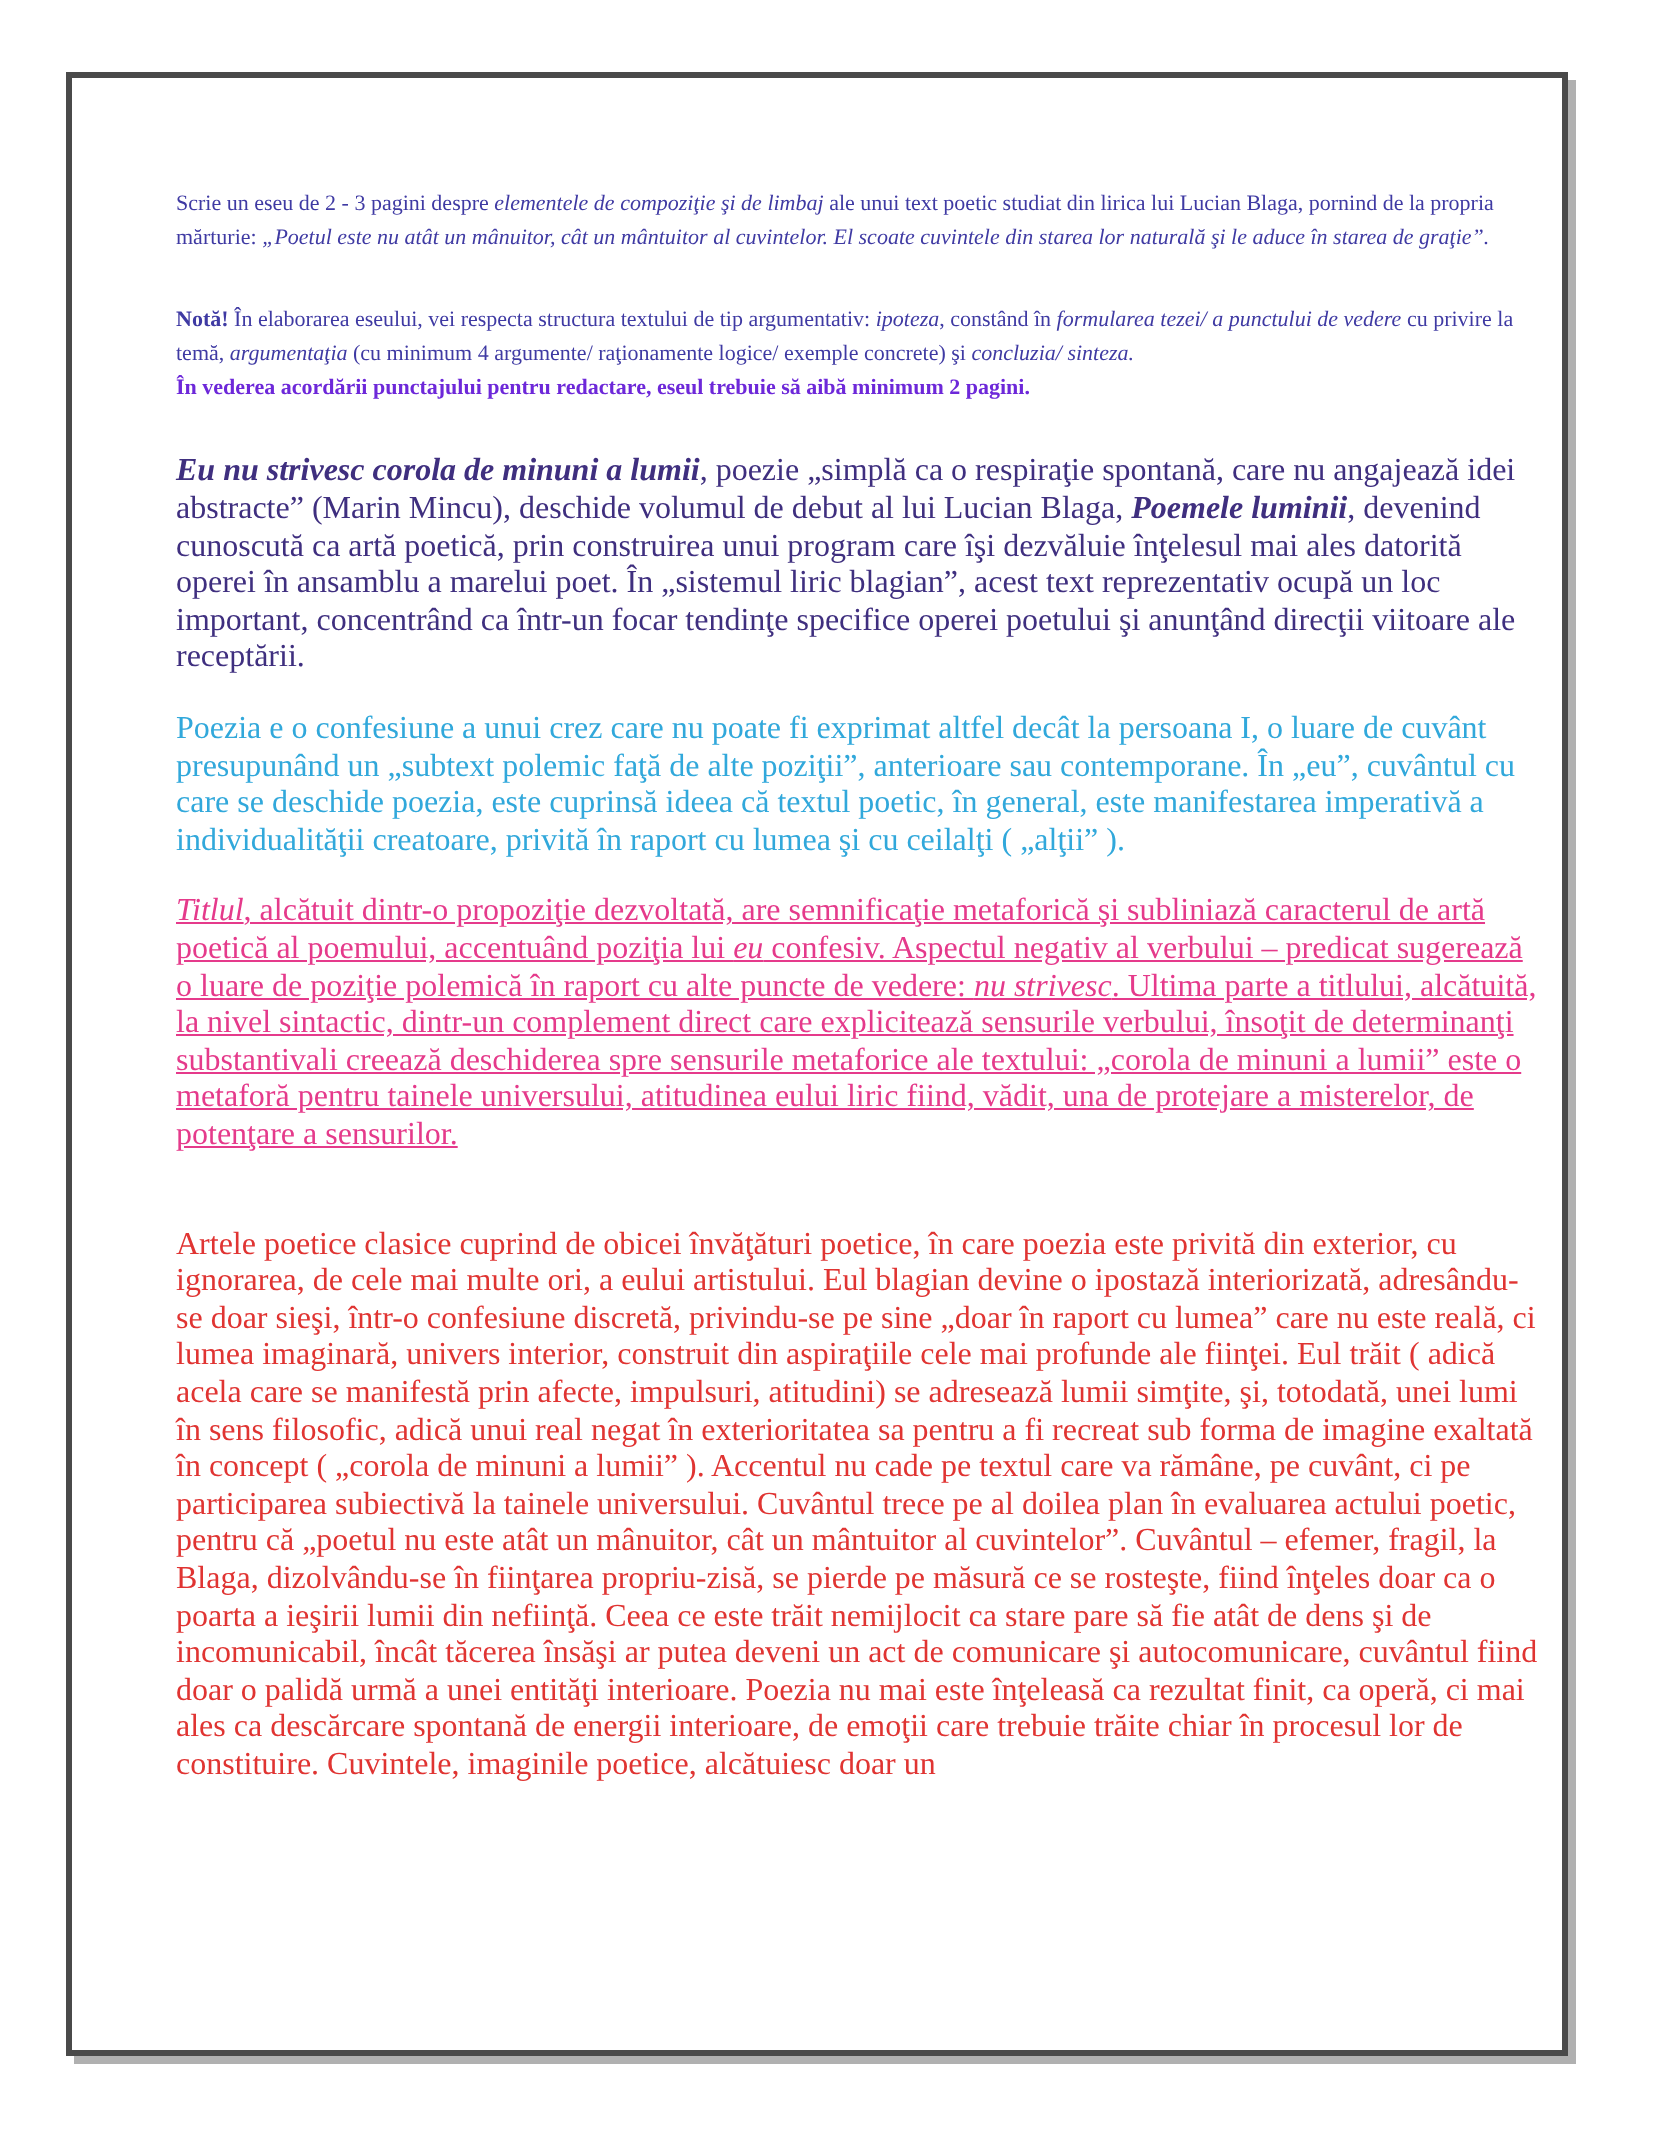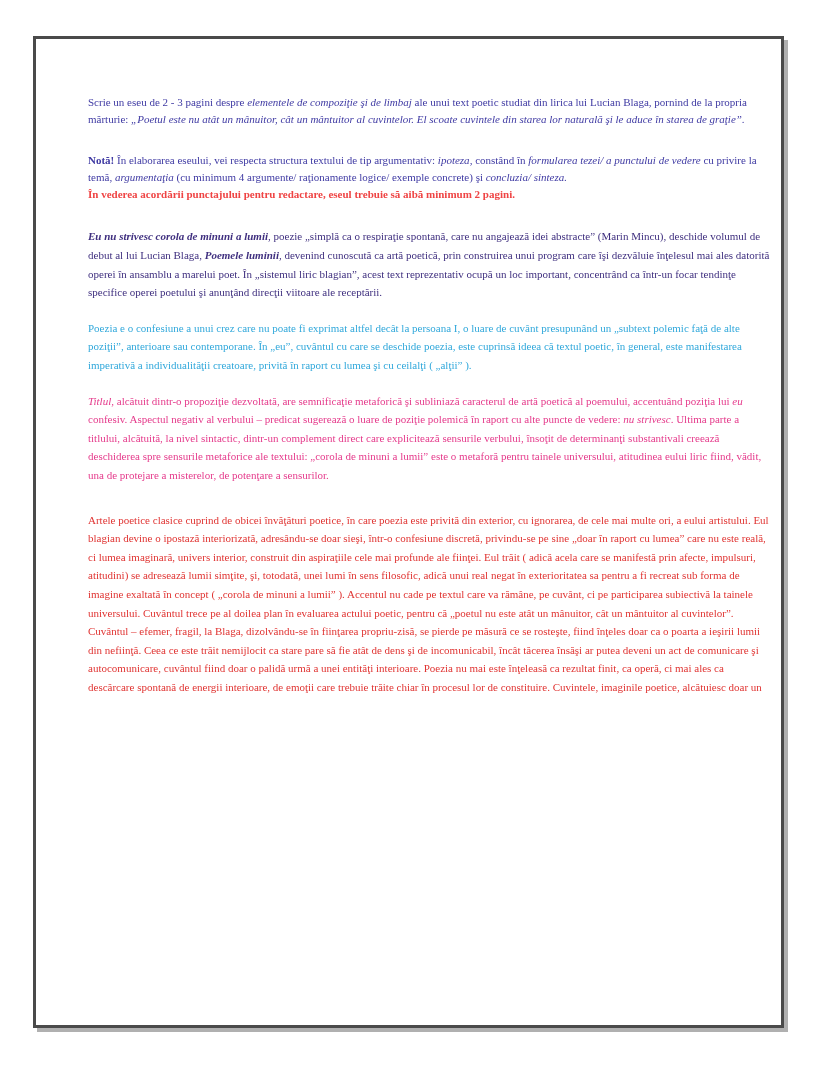--- a/index.html
+++ b/index.html
@@ -31,41 +31,41 @@
     top: 55px;
     width: 684px;
   }
   p { margin: 0; }
   .hdr {
     font-size: 11px;
     line-height: 17.3px;
     text-align: left;
   }
   .body-para {
-    font-size: 11px;
+    font-size: 16px;
     line-height: 18.6px;
     text-align: left;
   }
   .mb-blank-sm   { margin-bottom: 23px; }
   .mb-none      { margin-bottom: 0; }
   .mb-section   { margin-bottom: 24px; }
   .mb-blank     { margin-bottom: 17px; }
-  .mb-blank-lg  { margin-bottom: 26px; }
+  .mb-blank-lg  { margin-bottom: 36px; text-decoration: underline; }
 </style>
 </head>
 <body>
 
 <div class="page-frame">
   <div class="content">
 
     <p class="hdr mb-blank-sm" style="color: rgb(63, 58, 163);"><span>Scrie un eseu de 2 - 3 pagini despre </span><span style="font-style: italic;">elementele de compoziţie şi de limbaj</span><span> ale unui text poetic studiat din lirica lui Lucian Blaga, pornind de la propria mărturie: </span><span style="font-style: italic;">„Poetul este nu atât un mânuitor, cât un mântuitor al cuvintelor. El scoate cuvintele din starea lor naturală şi le aduce în starea de graţie”.</span></p>
 
     <p class="hdr mb-none" style="color: rgb(63, 58, 163);"><span style="font-weight: bold;">Notă!</span><span> În elaborarea eseului, vei respecta structura textului de tip argumentativ: </span><span style="font-style: italic;">ipoteza</span><span>, constând în </span><span style="font-style: italic;">formularea tezei/ a punctului de vedere</span><span> cu privire la temă, </span><span style="font-style: italic;">argumentaţia</span><span> (cu minimum 4 argumente/ raţionamente logice/ exemple concrete) şi </span><span style="font-style: italic;">concluzia/ sinteza.</span></p>
 
-    <p class="hdr mb-section" style="color: #ef4444;"><span style="font-weight: bold;">În vederea acordării punctajului pentru redactare, eseul trebuie să aibă minimum 2 pagini.</span></p>
+    <p class="hdr mb-section" style="color: #6d28d9;"><span style="font-weight: bold;">În vederea acordării punctajului pentru redactare, eseul trebuie să aibă minimum 2 pagini.</span></p>
 
     <p class="body-para mb-blank" style="color: rgb(63, 47, 127);"><span style="font-weight: bold; font-style: italic;">Eu nu strivesc corola de minuni a lumii</span><span>, poezie „simplă ca o respiraţie spontană, care nu angajează idei abstracte” (Marin Mincu), deschide volumul de debut al lui Lucian Blaga, </span><span style="font-weight: bold; font-style: italic;">Poemele luminii</span><span>, devenind cunoscută ca artă poetică, prin construirea unui program care îşi dezvăluie înţelesul mai ales datorită operei în ansamblu a marelui poet. În „sistemul liric blagian”, acest text reprezentativ ocupă un loc important, concentrând ca într-un focar tendinţe specifice operei poetului şi anunţând direcţii viitoare ale receptării.</span></p>
 
     <p class="body-para mb-blank" style="color: rgb(49, 168, 219);"><span>Poezia e o confesiune a unui crez care nu poate fi exprimat altfel decât la persoana I, o luare de cuvânt presupunând un „subtext polemic faţă de alte poziţii”, anterioare sau contemporane. În „eu”, cuvântul cu care se deschide poezia, este cuprinsă ideea că textul poetic, în general, este manifestarea imperativă a individualităţii creatoare, privită în raport cu lumea şi cu ceilalţi ( „alţii” ).</span></p>
 
     <p class="body-para mb-blank-lg" style="color: rgb(229, 58, 139);"><span style="font-style: italic;">Titlul</span><span>, alcătuit dintr-o propoziţie dezvoltată, are semnificaţie metaforică şi subliniază caracterul de artă poetică al poemului, accentuând poziţia lui </span><span style="font-style: italic;">eu</span><span> confesiv. Aspectul negativ al verbului – predicat sugerează o luare de poziţie polemică în raport cu alte puncte de vedere: </span><span style="font-style: italic;">nu strivesc</span><span>. Ultima parte a titlului, alcătuită, la nivel sintactic, dintr-un complement direct care explicitează sensurile verbului, însoţit de determinanţi substantivali creează deschiderea spre sensurile metaforice ale textului: „corola de minuni a lumii” este o metaforă pentru tainele universului, atitudinea eului liric fiind, vădit, una de protejare a misterelor, de potenţare a sensurilor.</span></p>
 
     <p class="body-para mb-none" style="color: rgb(224, 52, 50);"><span>Artele poetice clasice cuprind de obicei învăţături poetice, în care poezia este privită din exterior, cu ignorarea, de cele mai multe ori, a eului artistului. Eul blagian devine o ipostază interiorizată, adresându-se doar sieşi, într-o confesiune discretă, privindu-se pe sine „doar în raport cu lumea” care nu este reală, ci lumea imaginară, univers interior, construit din aspiraţiile cele mai profunde ale fiinţei. Eul trăit ( adică acela care se manifestă prin afecte, impulsuri, atitudini) se adresează lumii simţite, şi, totodată, unei lumi în sens filosofic, adică unui real negat în exterioritatea sa pentru a fi recreat sub forma de imagine exaltată în concept ( „corola de minuni a lumii” ). Accentul nu cade pe textul care va rămâne, pe cuvânt, ci pe participarea subiectivă la tainele universului. Cuvântul trece pe al doilea plan în evaluarea actului poetic, pentru că „poetul nu este atât un mânuitor, cât un mântuitor al cuvintelor”. Cuvântul – efemer, fragil, la Blaga, dizolvându-se în fiinţarea propriu-zisă, se pierde pe măsură ce se rosteşte, fiind înţeles doar ca o poarta a ieşirii lumii din nefiinţă. Ceea ce este trăit nemijlocit ca stare pare să fie atât de dens şi de incomunicabil, încât tăcerea însăşi ar putea deveni un act de comunicare şi autocomunicare, cuvântul fiind doar o palidă urmă a unei entităţi interioare. Poezia nu mai este înţeleasă ca rezultat finit, ca operă, ci mai ales ca descărcare spontană de energii interioare, de emoţii care trebuie trăite chiar în procesul lor de constituire. Cuvintele, imaginile poetice, alcătuiesc doar un</span></p>
 
   </div>

